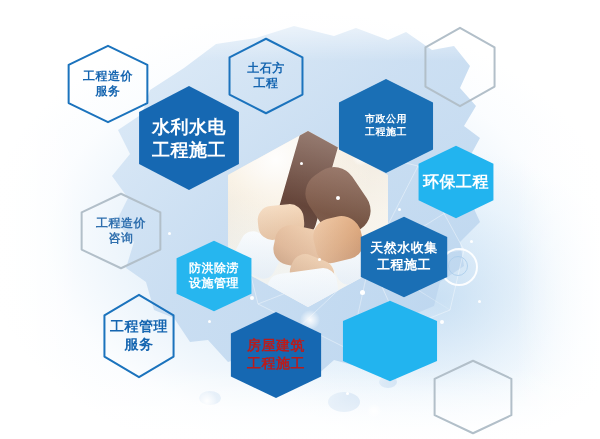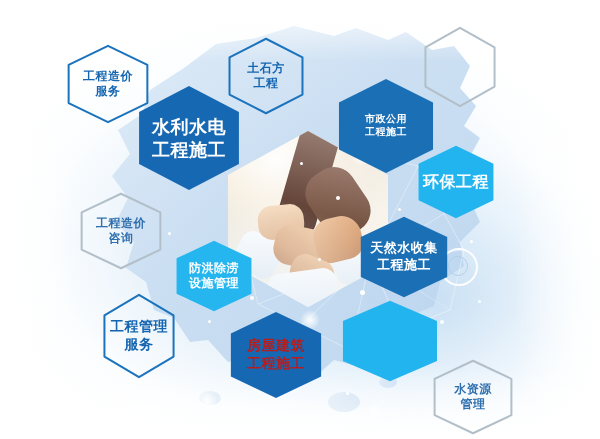--- a/index.html
+++ b/index.html
@@ -332,17 +332,15 @@
         </div>
         <span class="hx-label" style="color: #b91c1c;">房屋建筑
 工程施工</span>
       </div>
       <div class="hex t-outline-gray" style="left: 433px; top: 360px; width: 80px; height: 74px; font-size: 12px;">
         <div class="hx-shape">
           <svg viewBox="0 0 100 100" preserveAspectRatio="none">
             <polygon points="50,1 98,25.5 98,74.5 50,99 2,74.5 2,25.5" fill="none" stroke="#b2bfc9" stroke-width="2" vector-effect="non-scaling-stroke" stroke-linejoin="round"></polygon>
           </svg>
         </div>
-        <span class="hx-label" style="color: rgb(47, 111, 174);">水资源
-管理</span>
       </div>
     </div>
 </div>
 
 </body></html>

